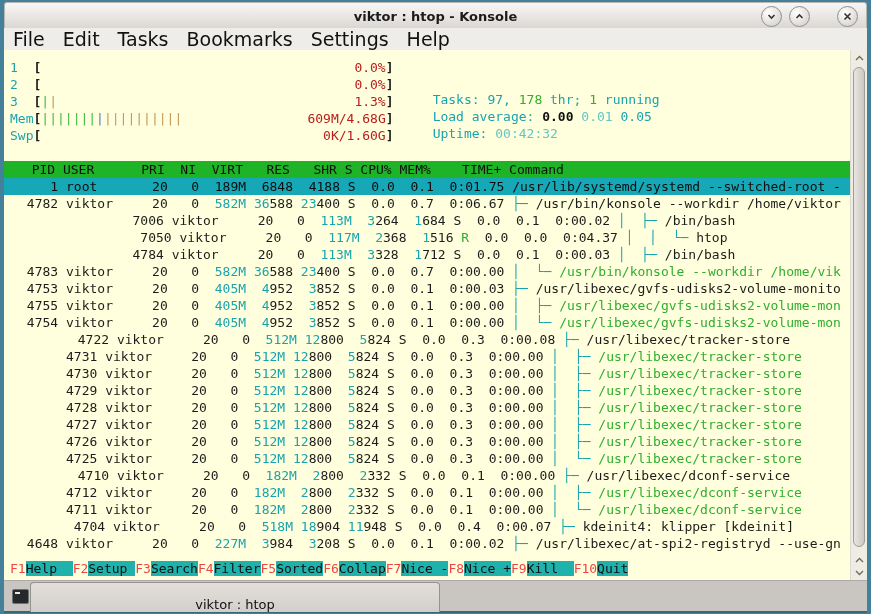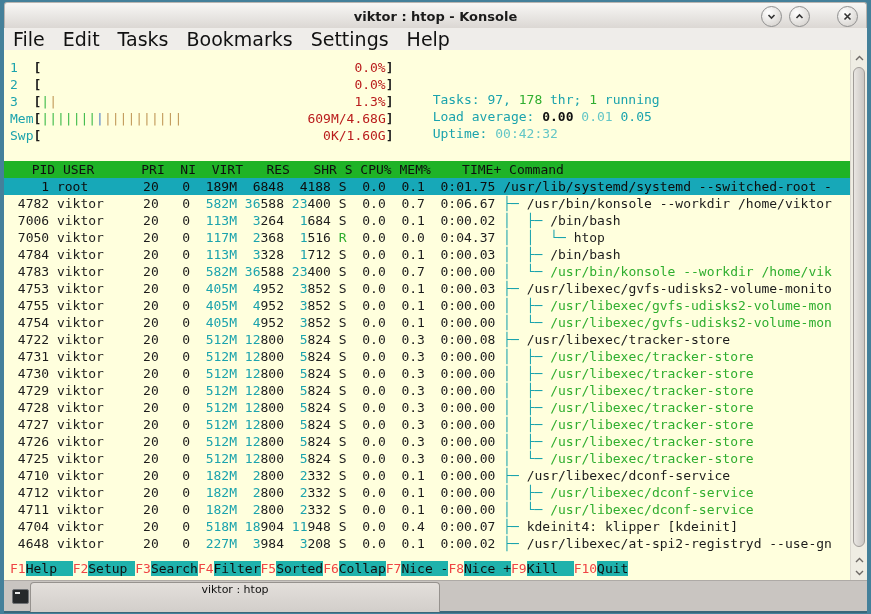--- a/index.html
+++ b/index.html
@@ -27,21 +27,21 @@
             font-family:"DejaVu Sans Mono",monospace;font-size:13px;line-height:17px;}
   .lines{position:absolute;left:6px;top:9px;right:17px;white-space:pre;}
   .line{height:17px;position:relative;white-space:pre;}
   .k{color:#1C1C1C;} .cy{color:var(--cyan,#1BA3AD);} .gr{color:var(--green,#2FAE2F);}
   .bold{font-weight:bold;color:#111;} .bcy{color:var(--brightcyan,#63C6C6);}
   .bar-g{color:var(--bar-green,#3FBB4A);} .bar-b{color:var(--bar-blue,#5380C8);} .bar-y{color:var(--bar-yellow,#C29A5A);}
   .mlabel{color:var(--cyan,#18A0A8);} .mval{color:#b91c1c;} .bracket{color:#1A1A1A;font-weight:bold;}
   .infocol{position:absolute;left:54ch;top:0;white-space:pre;margin-top:32px;}
   .header-row{background:var(--header-green,#1FB327);color:#0F0F0F;
               margin-left:-6px;padding-left:12px;}
-  .prow{height:17px;white-space:pre;}
+  .prow{height:17px;white-space:pre;text-align:center;}
   .prow.sel{background:var(--selection,#17A8B8);margin-left:-6px;padding-left:6px;}
   .prow.sel span{color:#0D0D0D !important;}
   .fkeybar{white-space:pre;margin-top:8px;height:17px;}
   .fk-key{color:#ef4444;} .fk-label{background:var(--fkey-cyan,#1FB2AC);color:#0F0F0F;}
   
   .scrollbar{position:absolute;top:0;right:0;width:16px;height:100%;background:#EFEDE3;
              border-left:1px solid #DCD9CF;}
   .sb-thumb{position:absolute;left:2px;right:2px;top:17px;bottom:33px;
             background:linear-gradient(90deg,#E9E6E2,#CBC7C3);
             border:1px solid #A09C98;border-radius:7px;}
@@ -49,21 +49,21 @@
   .sb-up{top:2px;} .sb-dup{bottom:14px;} .sb-ddown{bottom:2px;}
   
   .tabbar{position:absolute;left:4px;top:580px;right:4px;height:30px;background:#C9C5C1;
           border-top:1px solid #AEAAA6;border-bottom:2px solid #39677A;}
   .newtab-btn{position:absolute;left:6px;top:7px;width:20px;height:17px;display:flex;align-items:center;justify-content:center;}
   .newtab-icon{width:15px;height:13px;background:#26292B;border:1px solid #6E7174;border-radius:2px;position:relative;}
   .newtab-icon::after{content:"";position:absolute;left:2px;top:2px;width:5px;height:2px;background:#E8E8E8;}
   .tab{position:absolute;left:26px;top:1px;width:408px;height:29px;
        background:linear-gradient(#E3DFDB,#D2CECA);
        border:1px solid #96928E;border-bottom:none;border-radius:4px 4px 0 0;
-       display:flex;align-items:flex-start;justify-content:center;font-size:11px;color:#111;}
+       display:flex;align-items:flex-end;justify-content:center;font-size:13px;color:#111;}
 </style>
 </head>
 <body>
 
 <div class="window">
 
   <div class="titlebar">
     <span class="title-text">viktor : htop - Konsole</span>
     <div class="winbtns">
       <div class="wbtn">

